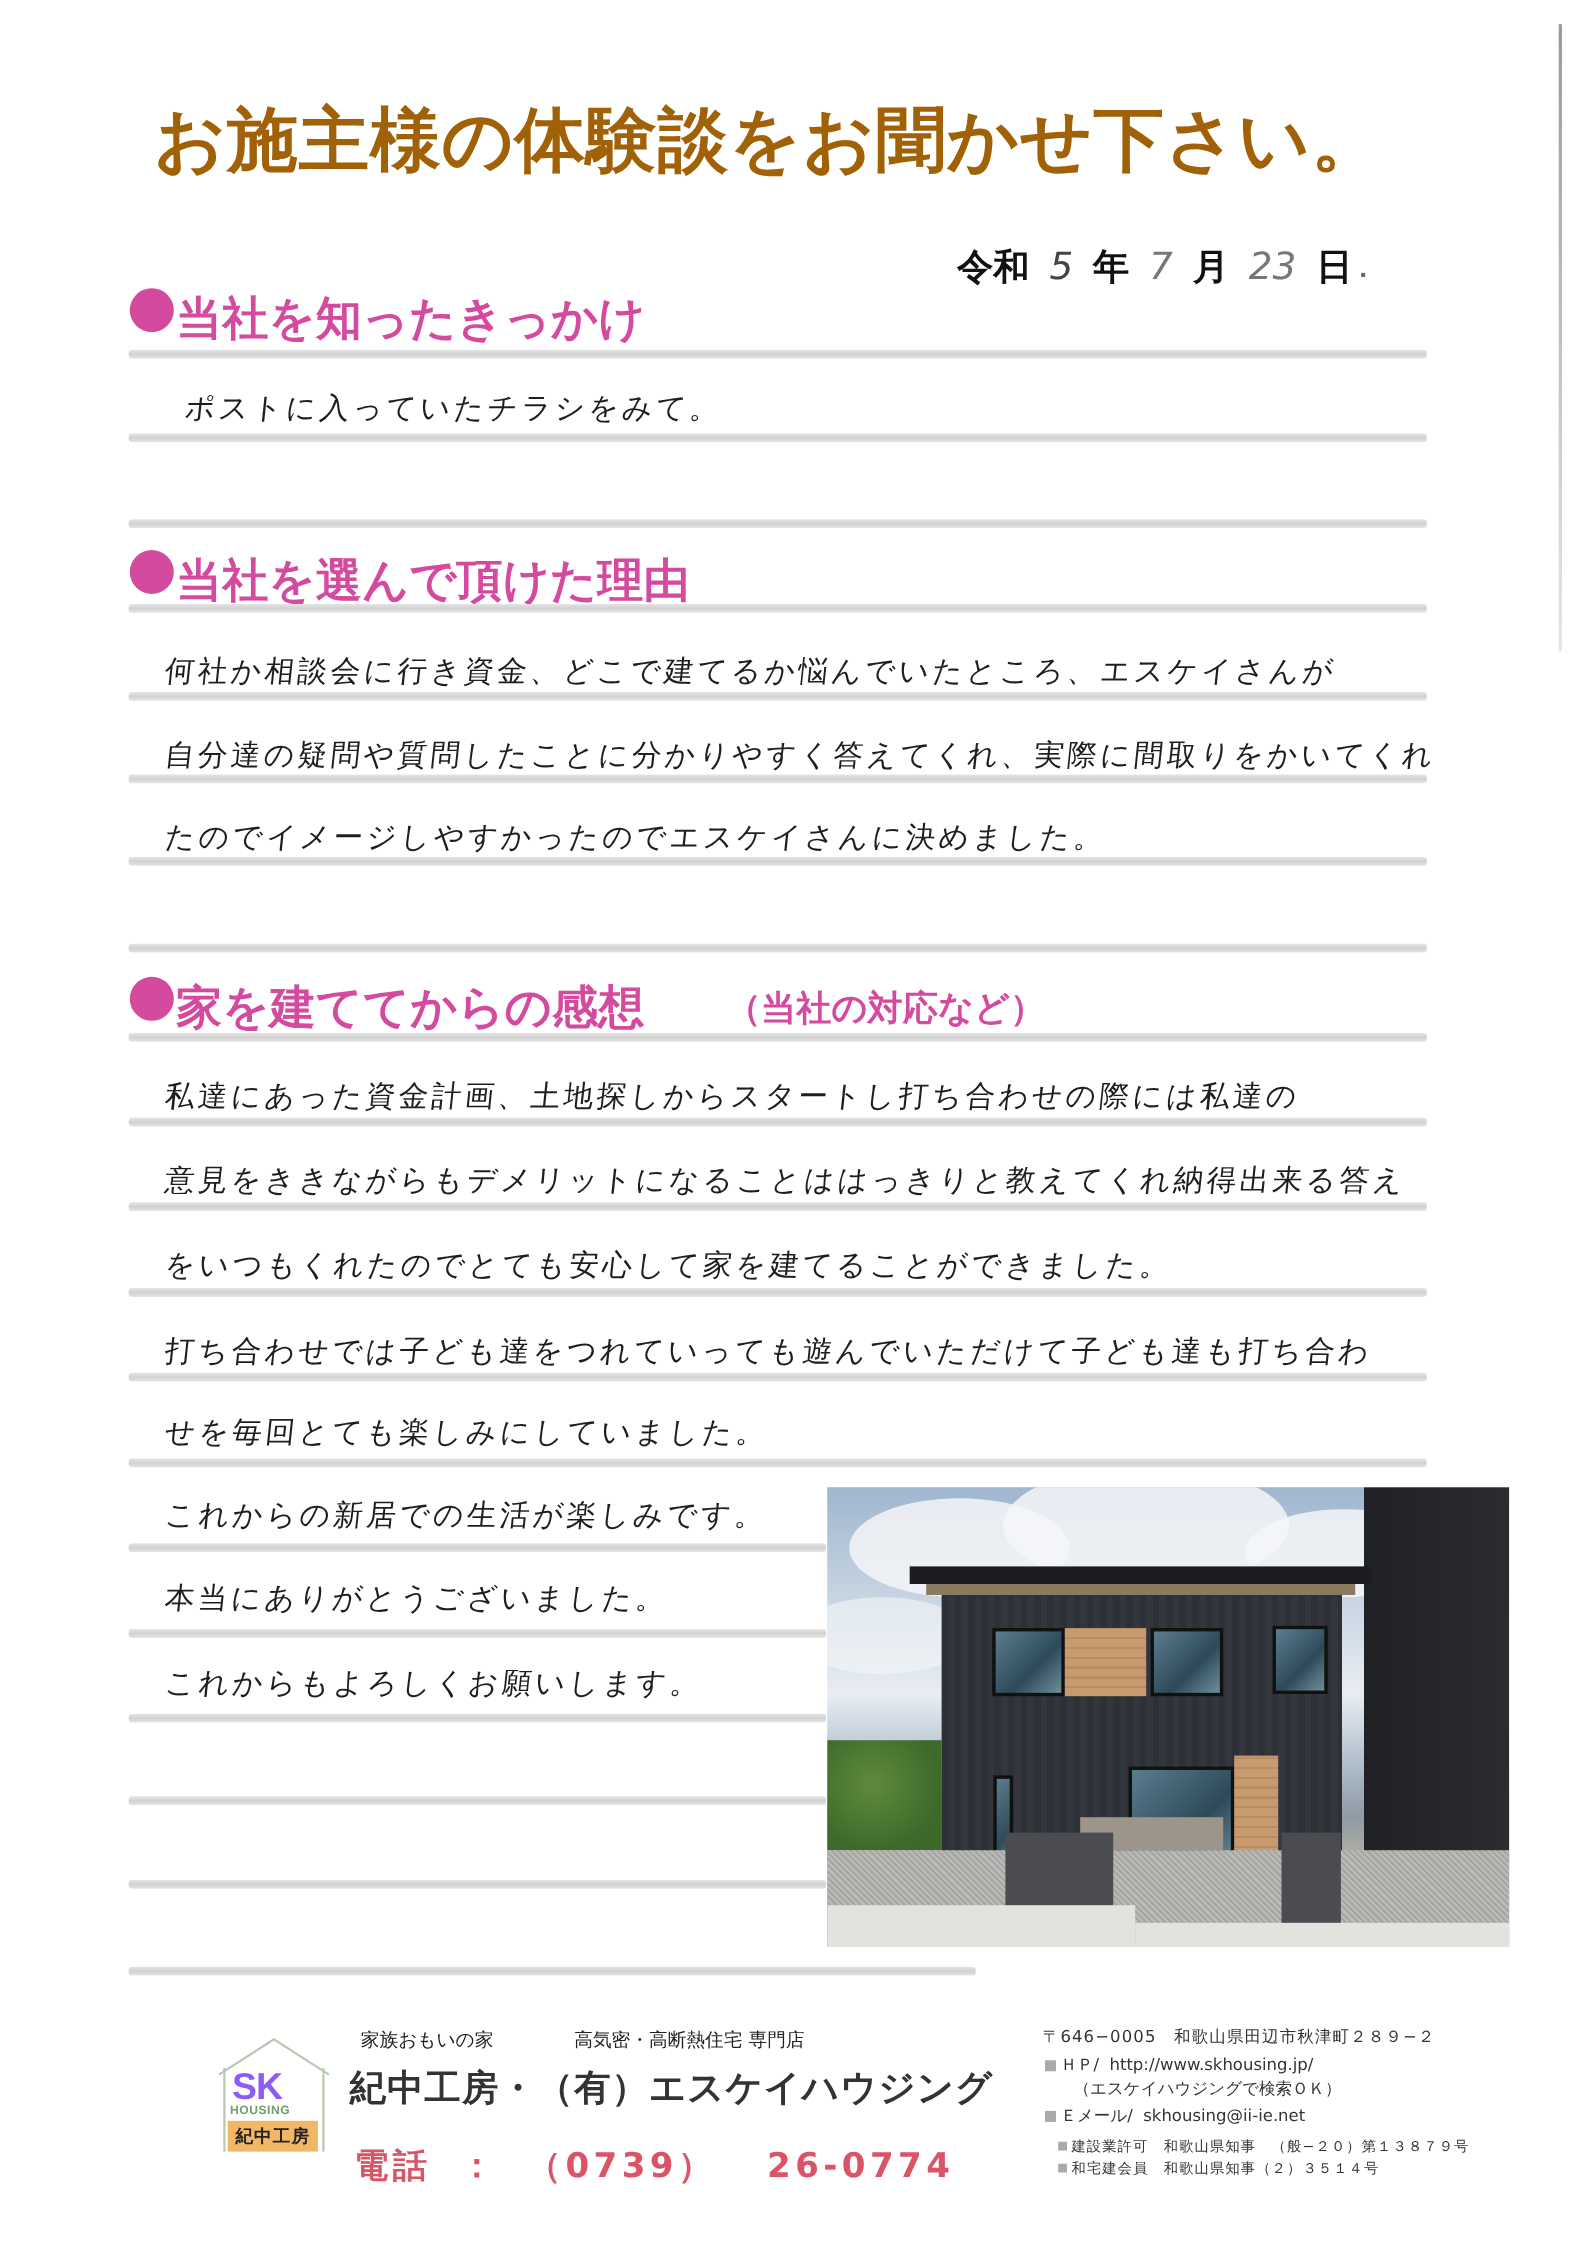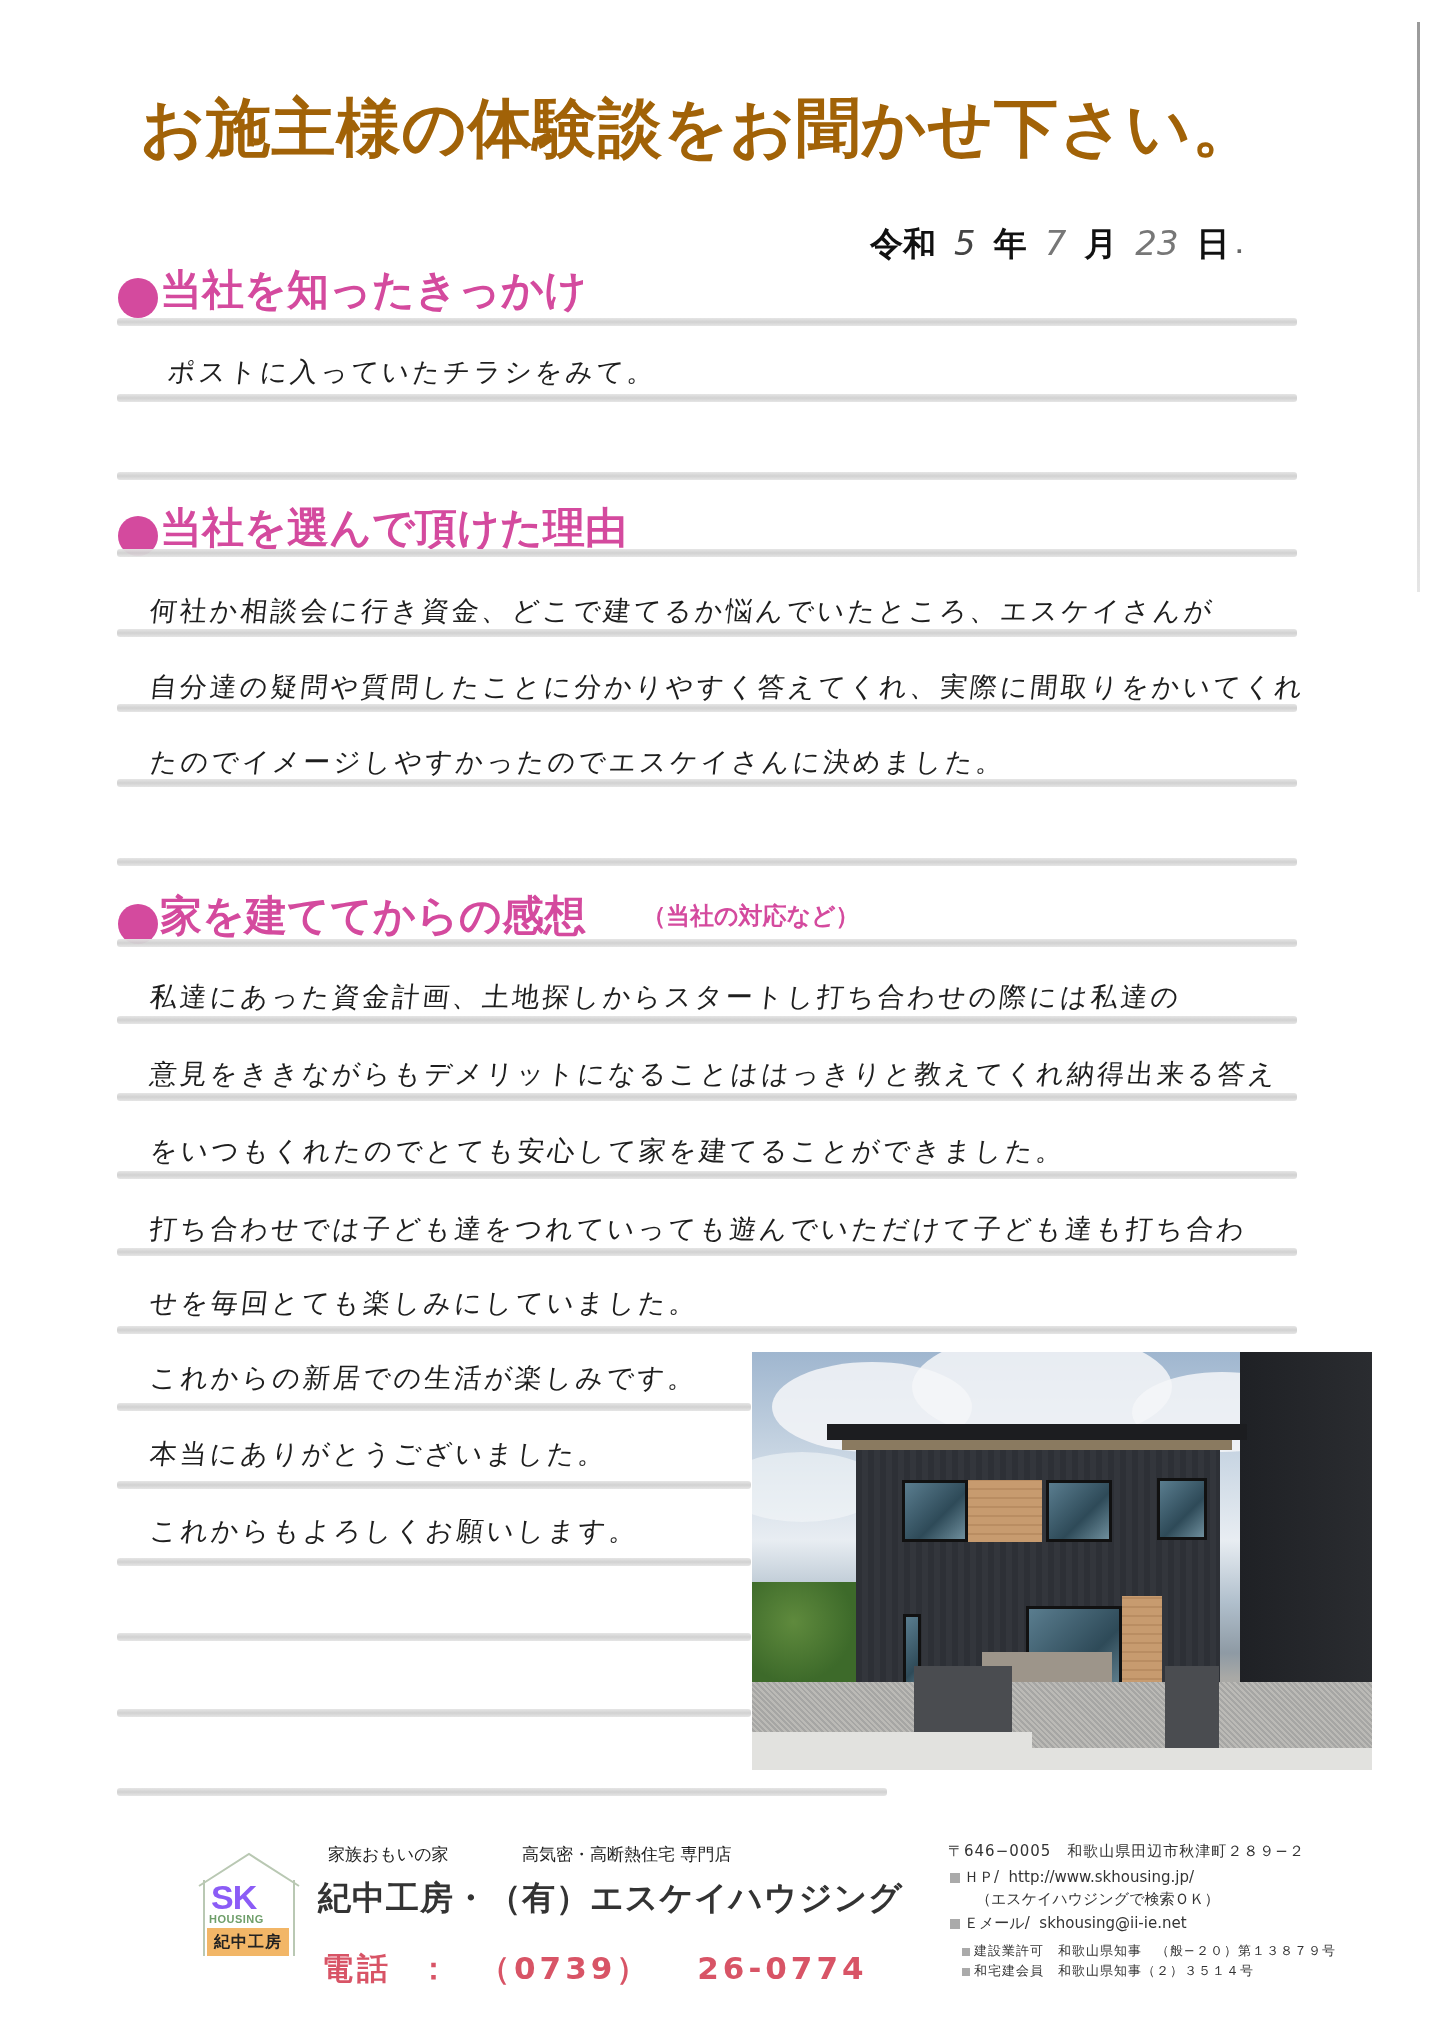--- a/index.html
+++ b/index.html
@@ -33,27 +33,27 @@
   .rule {
     position: absolute; left: 117px; width: 1180px; height: 8px;
     background: linear-gradient(#e4e4e4, #cfcfcf 50%, #e4e4e4);
     border-radius: 3px; opacity: 0.95;
   }
   .rule.short { width: 634px; }
 
   .section-head {
     position: absolute; left: 118px; white-space: nowrap;
     font-size: 42px; font-weight: bold; line-height: 56px;
-    display: flex; align-items: flex-end;
+    display: flex; align-items: flex-start;
   }
   .bullet {
     display: inline-block; width: 40px; height: 40px; border-radius: 50%;
     margin-right: 2px;
   }
-  .sub-note { margin-left: 56px; font-size: 24px; }
+  .sub-note { margin-left: 74px; font-size: 32px; }
 
   .hw {
     position: absolute; left: 150px; white-space: nowrap;
     font-family: "DejaVu Sans", sans-serif; font-size: 27px;
     color: #1e1e1e; letter-spacing: 3px; line-height: 40px;
     transform: skewX(-6deg);
   }
 
   .photo {
     position: absolute; left: 752px; top: 1352px; width: 620px; height: 418px;

